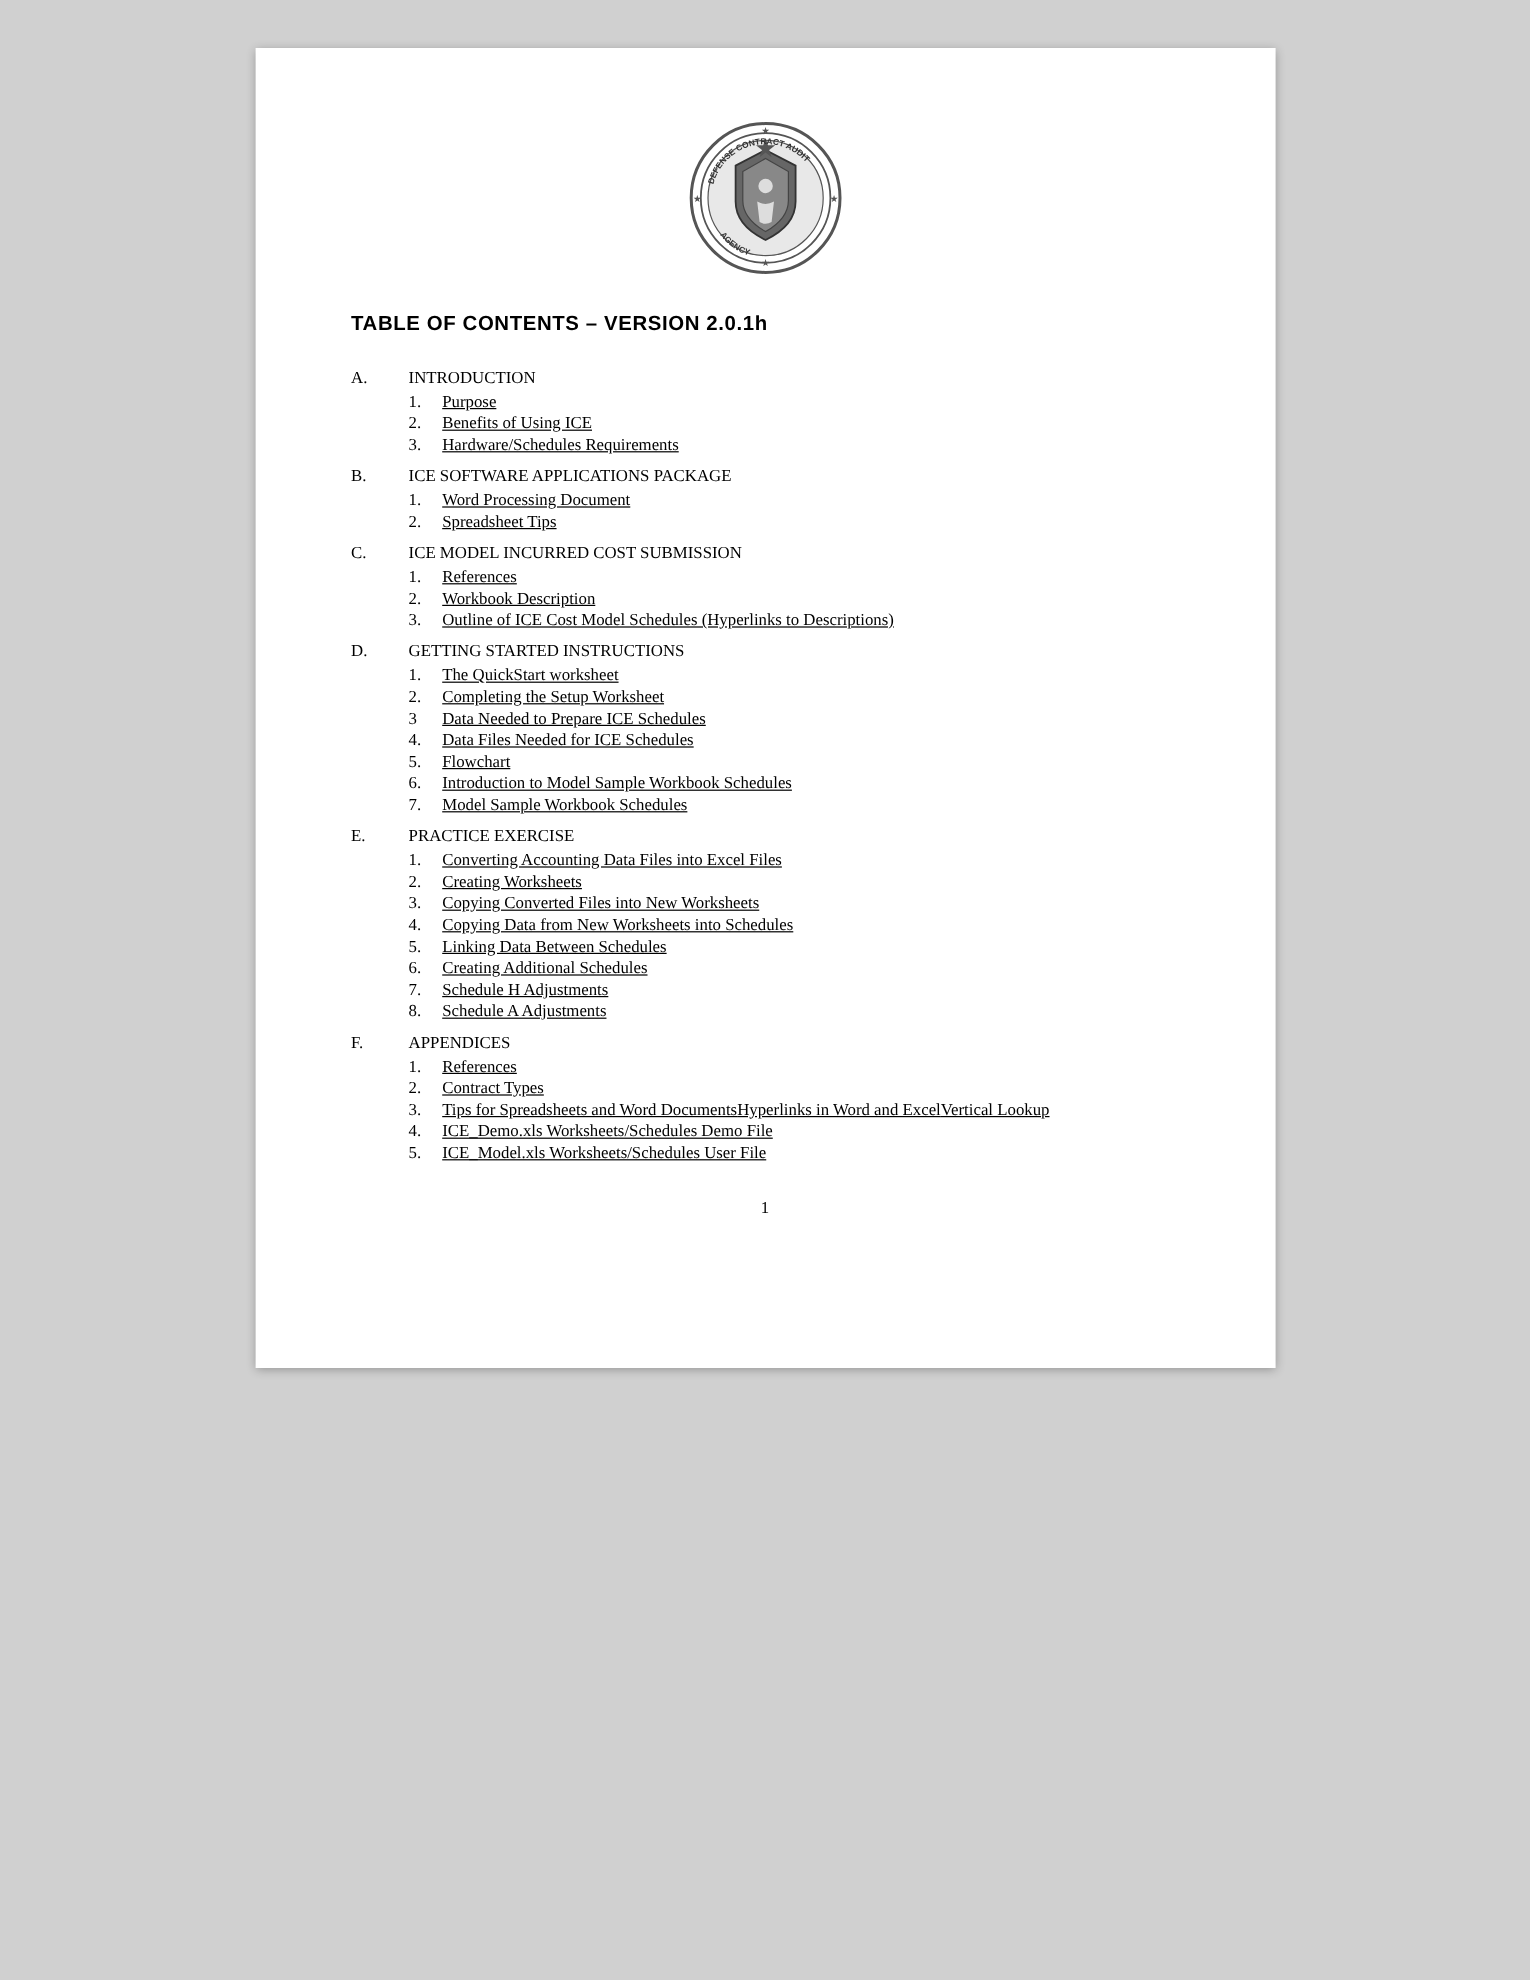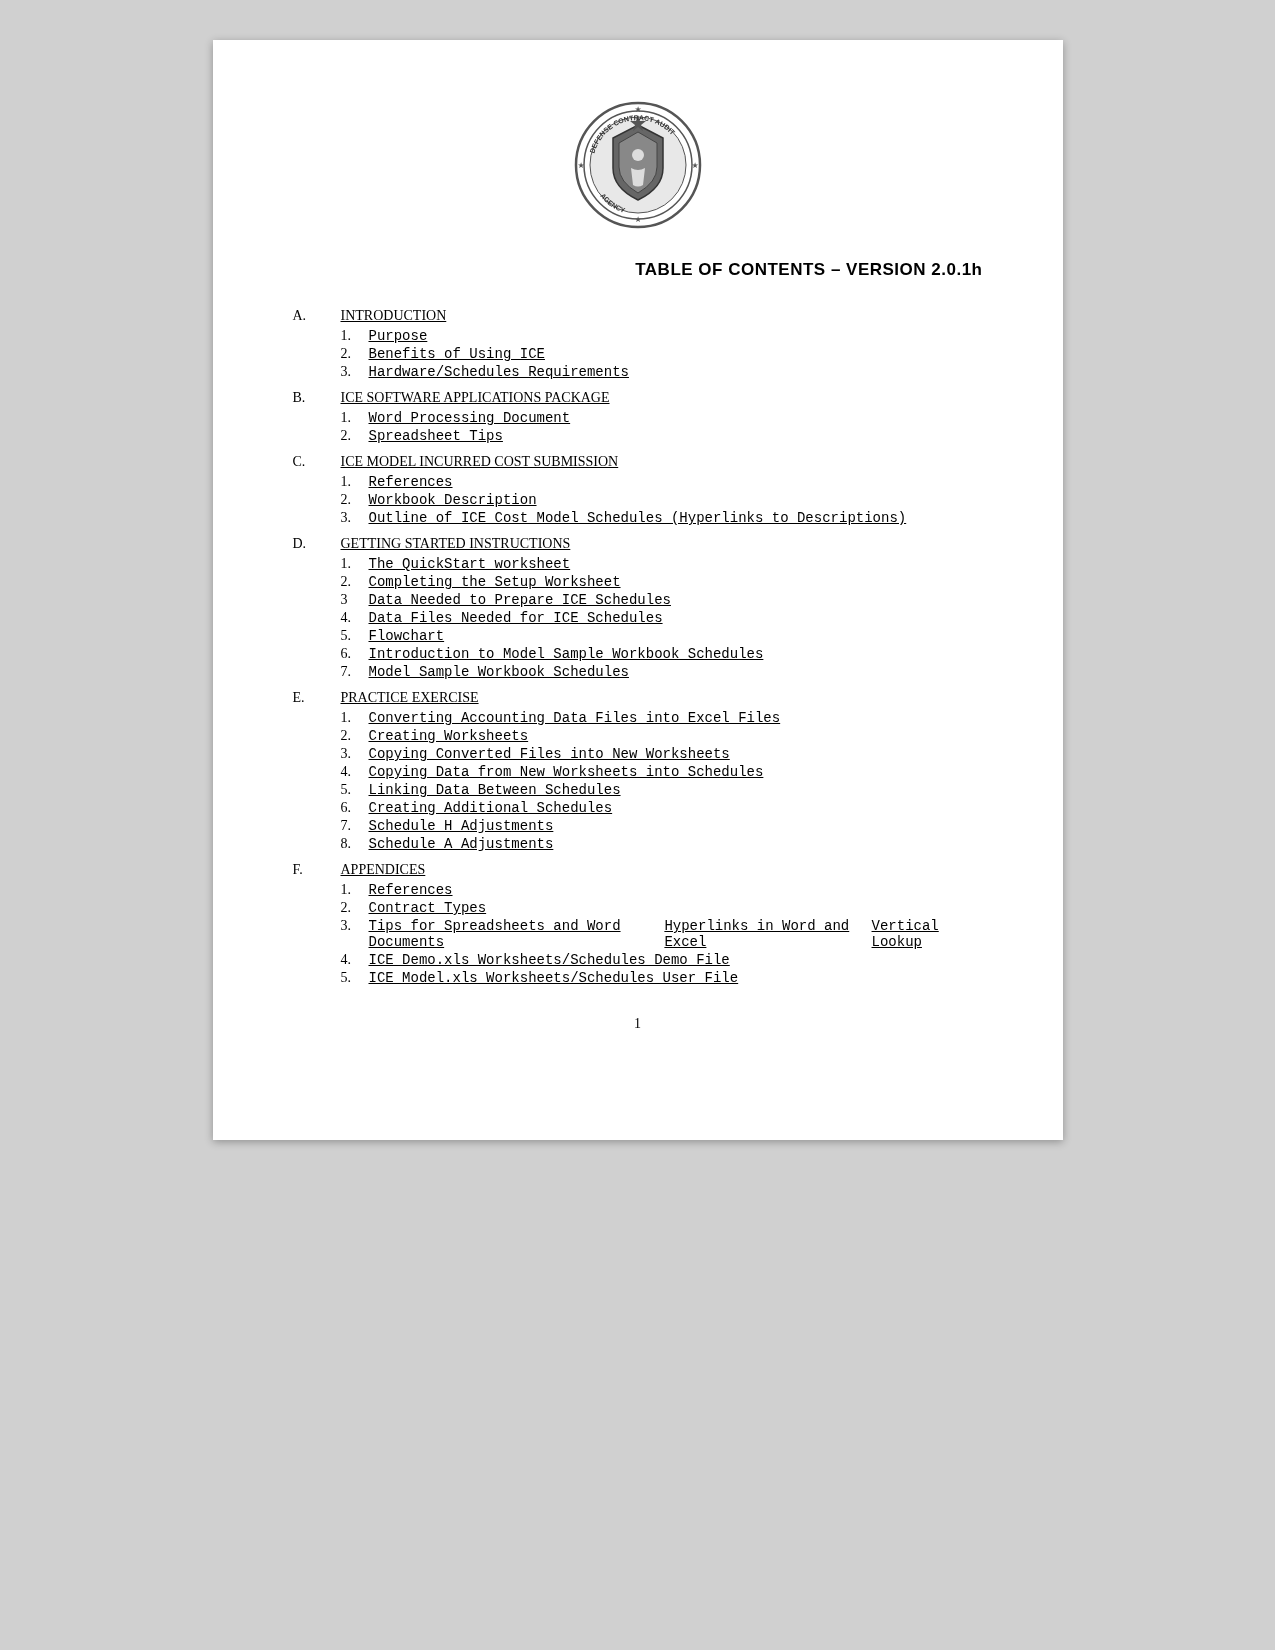--- a/index.html
+++ b/index.html
@@ -40,21 +40,21 @@
     .main-title {
       text-align: center;
       font-size: 26px;
       font-weight: bold;
       font-family: Arial, sans-serif;
       margin-bottom: 8px;
       letter-spacing: 0.5px;
     }
 
     .subtitle {
-      text-align: right;
+      text-align: left;
       font-size: 17px;
       font-weight: bold;
       font-family: Arial, sans-serif;
       margin-bottom: 28px;
       letter-spacing: 0.5px;
     }
 
     .toc-section {
       margin-bottom: 10px;
     }
@@ -68,21 +68,20 @@
     .section-letter {
       width: 48px;
       flex-shrink: 0;
       font-size: 14px;
       font-family: "Times New Roman", Times, serif;
     }
 
     .section-title {
       font-size: 14px;
       font-family: "Times New Roman", Times, serif;
-      text-decoration: underline;
       font-weight: normal;
     }
 
     .items-container {
       margin-left: 48px;
       margin-bottom: 6px;
     }
 
     .item-row {
       display: flex;
@@ -92,21 +91,21 @@
 
     .item-num {
       width: 28px;
       flex-shrink: 0;
       font-size: 14px;
       font-family: "Times New Roman", Times, serif;
     }
 
     .item-text {
       font-size: 14px;
-      font-family: Liberation Mono, monospace;
+      font-family: Liberation Serif, serif;
       text-decoration: underline;
     }
 
     .page-number {
       text-align: center;
       font-size: 14px;
       font-family: "Times New Roman", Times, serif;
       margin-top: 30px;
     }
   </style>

